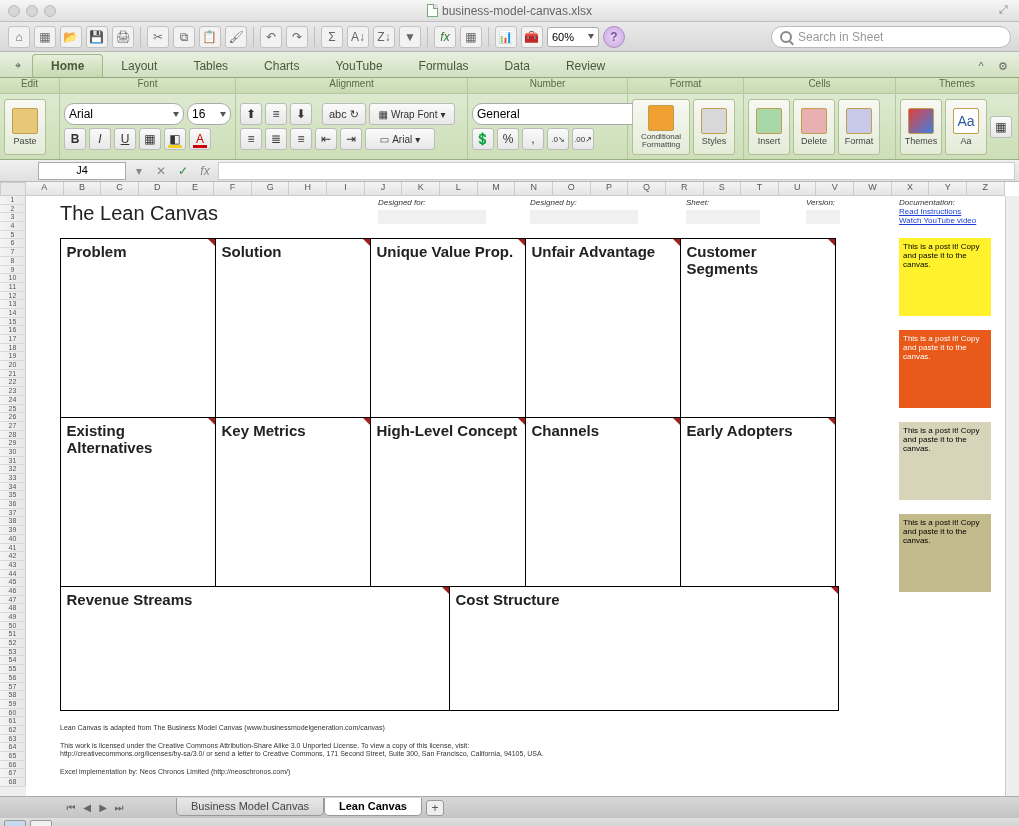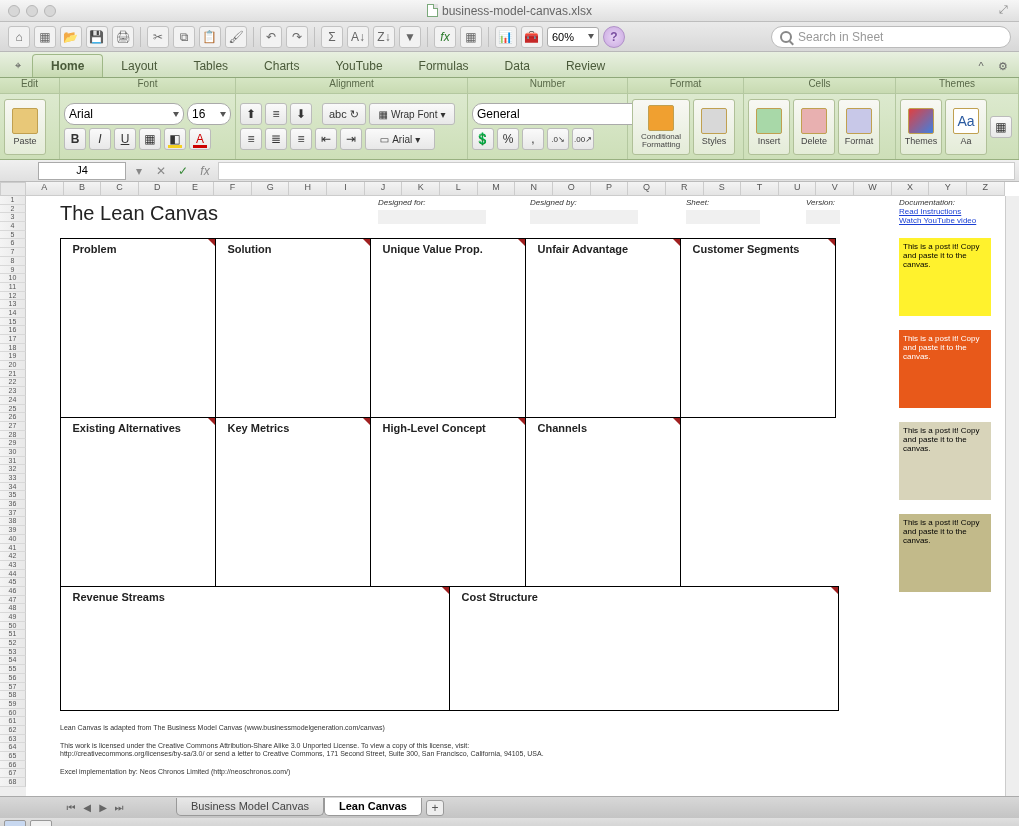--- a/index.html
+++ b/index.html
@@ -67,21 +67,21 @@
 .canvas-overlay *{pointer-events:auto;}
 .title-row{position:absolute;left:34px;top:6px;font-size:20px;font-family:Arial;color:#222;}
 .meta{position:absolute;top:2px;font-size:8px;font-style:italic;color:#333;}
 .meta-input{position:absolute;top:14px;height:14px;background:#f0f0f0;}
 .doc-links{position:absolute;right:14px;top:2px;font-size:8px;text-align:left;width:92px;}
 .doc-links a{color:#1a3fd4;text-decoration:underline;display:block;font-style:normal;}
 .doc-links .hdr{font-style:italic;color:#333;}
 
 .canvas-box{position:absolute;left:34px;top:42px;width:780px;}
 .crow{display:flex;}
-.ccell{border:1px solid #000;padding:4px 12px;font-size:11px;font-weight:bold;font-family:Arial;color:#222;position:relative;margin:-0.5px;}
+.ccell{border:1px solid #000;padding:4px 6px;font-size:15px;font-weight:bold;font-family:Arial;color:#222;position:relative;margin:-0.5px;}
 .ccell .corner-mark{position:absolute;right:0;top:0;width:0;height:0;border-top:7px solid #a02020;border-left:7px solid transparent;}
 .h180{height:180px;}
 .h170{height:170px;}
 .h125{height:125px;}
 .w1{width:156px;}
 .w2{width:390px;}
 
 .postit{position:absolute;right:14px;width:92px;height:78px;padding:4px;font-size:8px;font-family:Arial;color:#000;}
 .postit.p1{top:42px;background:#fff22d;}
 .postit.p2{top:134px;background:#e8591a;color:#fff;}
@@ -429,20 +429,21 @@
         <div class="ccell w1 h180"><span>Solution</span><span class="corner-mark"></span></div>
         <div class="ccell w1 h180"><span>Unique Value Prop.</span><span class="corner-mark"></span></div>
         <div class="ccell w1 h180"><span>Unfair Advantage</span><span class="corner-mark"></span></div>
         <div class="ccell w1 h180"><span>Customer Segments</span><span class="corner-mark"></span></div>
       </div>
       <div class="crow">
         <div class="ccell w1 h170"><span>Existing Alternatives</span><span class="corner-mark"></span></div>
         <div class="ccell w1 h170"><span>Key Metrics</span><span class="corner-mark"></span></div>
         <div class="ccell w1 h170"><span>High-Level Concept</span><span class="corner-mark"></span></div>
         <div class="ccell w1 h170"><span>Channels</span><span class="corner-mark"></span></div>
+        <div class="ccell w1 h170"><span>Early Adopters</span><span class="corner-mark"></span></div>
       </div>
       <div class="crow">
         <div class="ccell w2 h125"><span>Revenue Streams</span><span class="corner-mark"></span></div>
         <div class="ccell w2 h125"><span>Cost Structure</span><span class="corner-mark"></span></div>
       </div>
     </div>
 
     <div class="postit p1">This is a post it! Copy and paste it to the canvas.</div>
     <div class="postit p2">This is a post it! Copy and paste it to the canvas.</div>
     <div class="postit p3">This is a post it! Copy and paste it to the canvas.</div>

